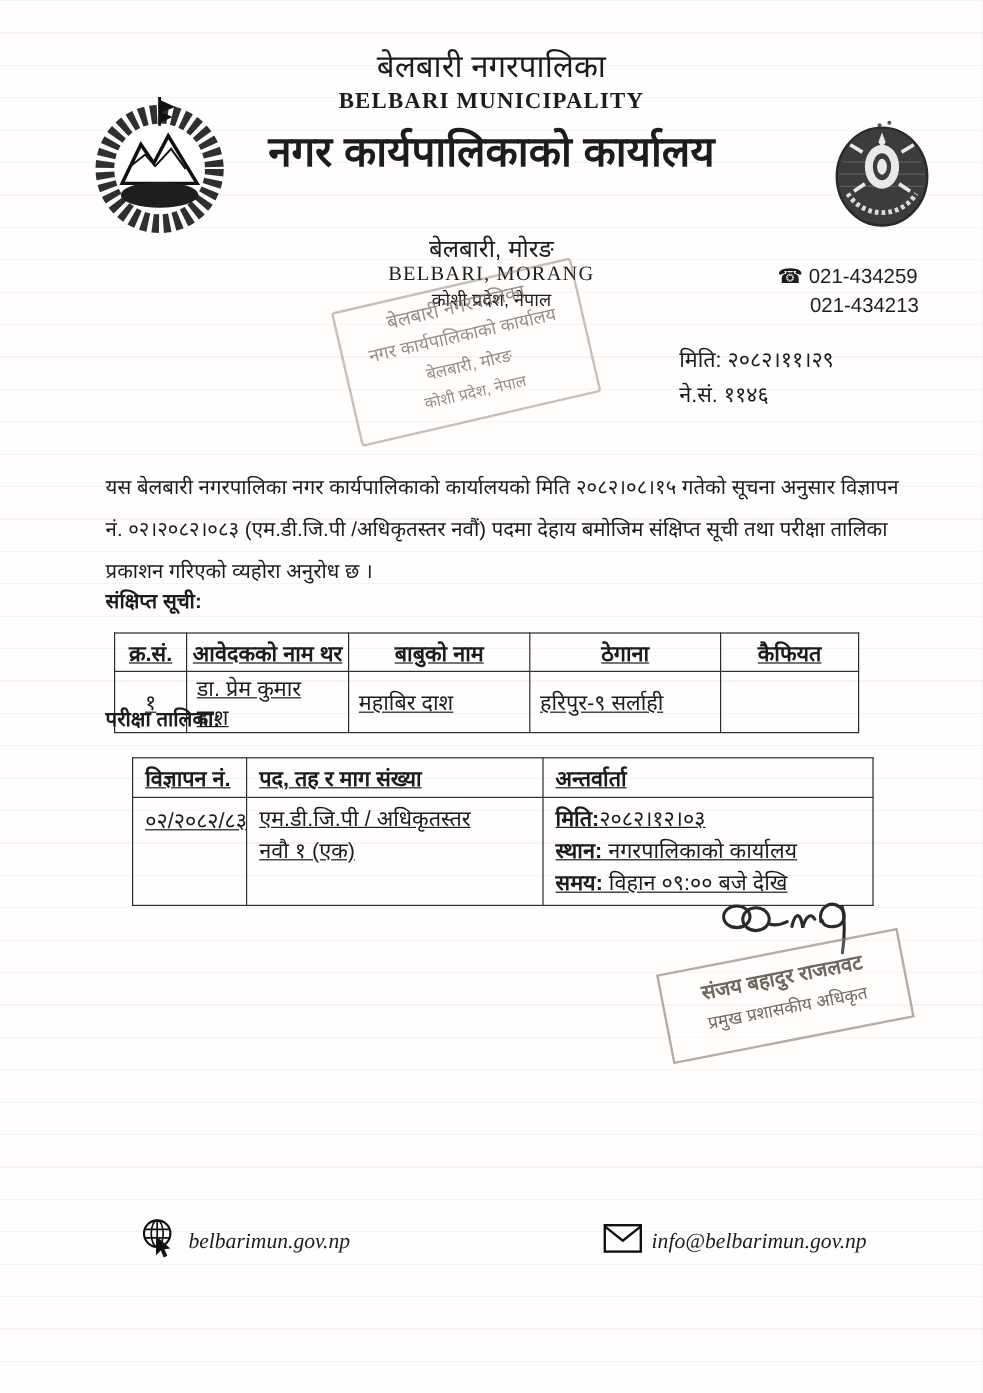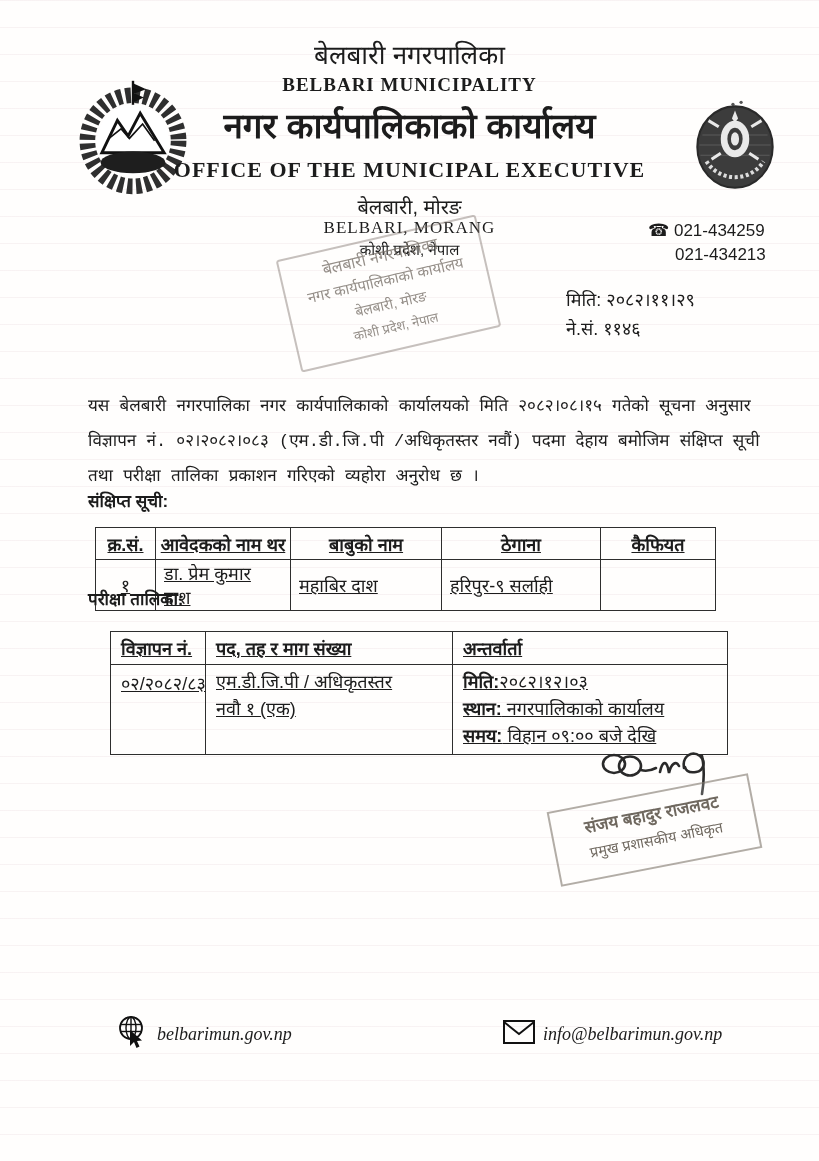--- a/index.html
+++ b/index.html
@@ -40,21 +40,21 @@
     text-align:center;
     padding-top:6px;box-sizing:border-box;
     line-height:24px;
   }
   .hdr-stamp .s1{font-size:16px;}
   .hdr-stamp .s2{font-size:15px;}
   .hdr-stamp .s3{font-size:14px;}
   .hdr-stamp .s4{font-size:13px;}
   .date-block{left:566px;top:286px;font-size:18px;line-height:29px;}
   .subject{top:351px;font-size:18px;font-weight:bold;}
-  .body-par{left:88px;top:389px;width:678px;font-size:17px;line-height:35px;font-family:Liberation Mono, monospace;}
+  .body-par{left:88px;top:389px;width:678px;font-size:17px;line-height:35px;}
   .sec-title{font-size:17px;font-weight:bold;}
   .shortlist-title{left:88px;top:489px;}
   .exam-title{left:88px;top:587px;}
   table{border-collapse:collapse;table-layout:fixed;}
   td,th{border:1.6px solid #2e2e2e;font-size:18px;overflow:hidden;text-decoration:underline;}
   .t1{left:95px;top:527px;width:620px;}
   .t1 th{height:29px;font-weight:bold;text-align:center;padding:1px 4px;}
   .t1 td{height:30px;padding:1px 8px;}
   .t1 .c0{text-align:center;padding:1px 2px;}
   .t2{left:110px;top:631px;width:617px;}
@@ -114,21 +114,20 @@
       <line x1="66" y1="40" x2="76" y2="34" stroke="#e9e9e9" stroke-width="3"></line>
       <line x1="36" y1="66" x2="27" y2="72" stroke="#e9e9e9" stroke-width="3"></line>
       <line x1="64" y1="66" x2="73" y2="72" stroke="#e9e9e9" stroke-width="3"></line>
       <path d="M22 74 A 33 33 0 0 0 78 74" fill="none" stroke="#dcdcdc" stroke-width="4" stroke-dasharray="3 2.5"></path>
     </svg>
   </div>
 
   <div class="abs center np-name">बेलबारी नगरपालिका</div>
   <div class="abs center en-name serif">BELBARI MUNICIPALITY</div>
   <div class="abs center office-np">नगर कार्यपालिकाको कार्यालय</div>
-  <div class="abs center office-en serif">OFFICE OF THE MUNICIPAL EXECUTIVE</div>
   <div class="abs center place-np">बेलबारी, मोरङ</div>
   <div class="abs center place-en serif">BELBARI, MORANG</div>
   <div class="abs center prov-np">कोशी प्रदेश, नेपाल</div>
 
   <div class="abs phone-block">
     <div><span>☎</span> <span>021-434259</span></div>
     <div class="phone-row2">021-434213</div>
   </div>
 
   <div class="abs hdr-stamp">

